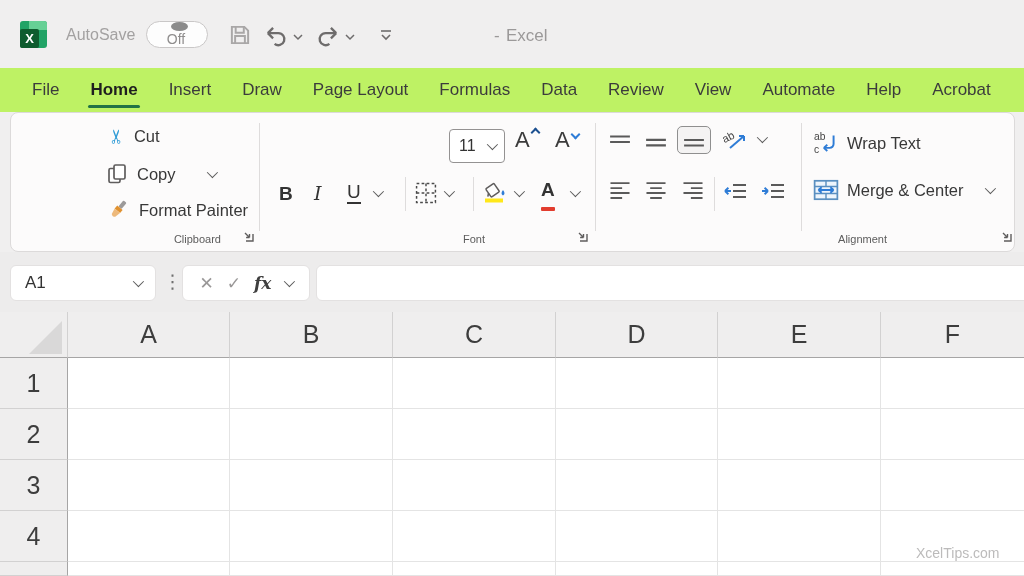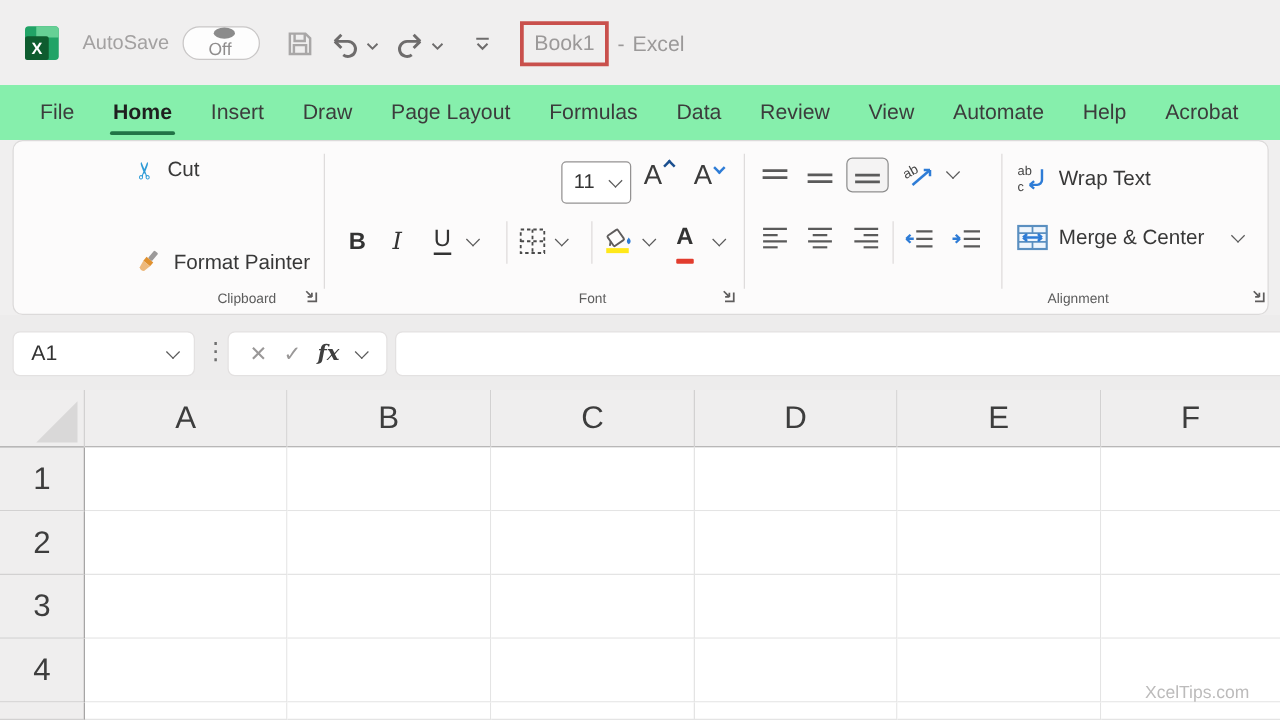--- a/index.html
+++ b/index.html
@@ -19,21 +19,21 @@
   .toggle .knob { width:17px; height:17px; border-radius:50%; background:#8b8b8b; margin-left:4px; }
   .toggle .state { flex:1; text-align:center; font-size:14px; color:#8f8d8d; padding-right:2px; }
   .tb-icon { position:absolute; top:22px; }
   .chev-sm { width:10px; height:10px; }
   .doc-title-box { position:absolute; left:416px; top:17px; width:71px; height:36px;
     border:3px solid #c9504c; display:flex; align-items:center; justify-content:center; }
   .doc-title-box span { font-size:17px; color:#9b9999; }
   .title-suffix { position:absolute; top:26px; font-size:17px; color:#9b9999; }
 
   
-  .tabrow { position:absolute; left:0; top:68px; width:1024px; height:44px; background:#86efac;
+  .tabrow { position:absolute; left:0; top:68px; width:1024px; height:44px; background:#bef264;
     display:flex; align-items:center; padding-left:30px; }
   .tab { position:relative; font-size:17px; color:#3c3c3c; margin-right:27px; padding:6px 2px; white-space:nowrap; cursor:default; }
   .tab.active { color:#1f1f1f; font-weight:600; }
   .tab.active::after { content:''; position:absolute; left:0; right:0; bottom:-2px; height:3.5px;
     background:#217346; border-radius:2px; }
 
   
   .ribbon { position:absolute; left:10px; top:112px; width:1005px; height:140px; background:#fcfbfb;
     border:1px solid #dcdada; border-radius:8px; }
   .vsep { position:absolute; width:1px; background:#dedcdc; }
@@ -129,23 +129,20 @@
       <path d="M19 9.5 h-9 a5.2 5.2 0 1 0 3.2 9.3" fill="none" stroke="#6e6c6c" stroke-width="2"></path>
       <path d="M19 9.5 l-4.5 -4.5 M19 9.5 l-4.5 4.5" fill="none" stroke="#6e6c6c" stroke-width="2"></path>
     </svg>
     <svg class="tb-icon chev-sm" style="left:345px; top:32px" viewBox="0 0 10 6">
       <polyline points="1,1 5,5 9,1" fill="none" stroke="#6e6c6c" stroke-width="1.5"></polyline>
     </svg>
     <svg class="tb-icon" style="left:378px; top:28px" width="16" height="14" viewBox="0 0 16 14">
       <path d="M3 3 h10" stroke="#6e6c6c" stroke-width="1.6"></path>
       <polyline points="4,7 8,11 12,7" fill="none" stroke="#6e6c6c" stroke-width="1.6"></polyline>
     </svg>
-    <div class="doc-title-box">
-      <span>Book1</span>
-    </div>
     <span class="title-suffix" style="left:494px">-</span>
     <span class="title-suffix" style="left:506px">Excel</span>
   </div>
 
   <div class="tabrow">
       <div class="tab">File</div>
       <div class="tab active">Home</div>
       <div class="tab">Insert</div>
       <div class="tab">Draw</div>
       <div class="tab">Page Layout</div>
@@ -157,20 +154,28 @@
       <div class="tab">Help</div>
       <div class="tab">Acrobat</div>
     </div>
 
   <div class="ribbon">
 
     <div class="clip-row" style="left:98px; top:14px">
       <span class="scissors">✂</span>
       <span class="rbtn-label">Cut</span>
     </div>
+    <div class="clip-row" style="left:95px; top:49px">
+      <svg width="22" height="24" viewBox="0 0 22 24">
+        <rect x="3" y="6.5" width="11" height="14" rx="1.5" fill="#fff" stroke="#5f5d5d" stroke-width="1.7"></rect>
+        <rect x="8" y="3" width="11" height="14" rx="1.5" fill="#fff" stroke="#5f5d5d" stroke-width="1.7"></rect>
+      </svg>
+      <span class="rbtn-label">Copy</span>
+      <span class="chev" style="margin-left:22px"></span>
+    </div>
     <div class="clip-row" style="left:95px; top:85px">
       <svg width="24" height="24" viewBox="0 0 24 24">
         <g transform="rotate(40 12 12)">
           <rect x="10" y="1" width="4" height="8" rx="1" fill="#9c9a9a"></rect>
           <rect x="8.5" y="9" width="7" height="4" fill="#e0912f"></rect>
           <path d="M8.5 13 h7 l-1.2 6 q-2.3 2 -4.6 0 z" fill="#edb97c"></path>
         </g>
       </svg>
       <span class="rbtn-label">Format Painter</span>
     </div>

